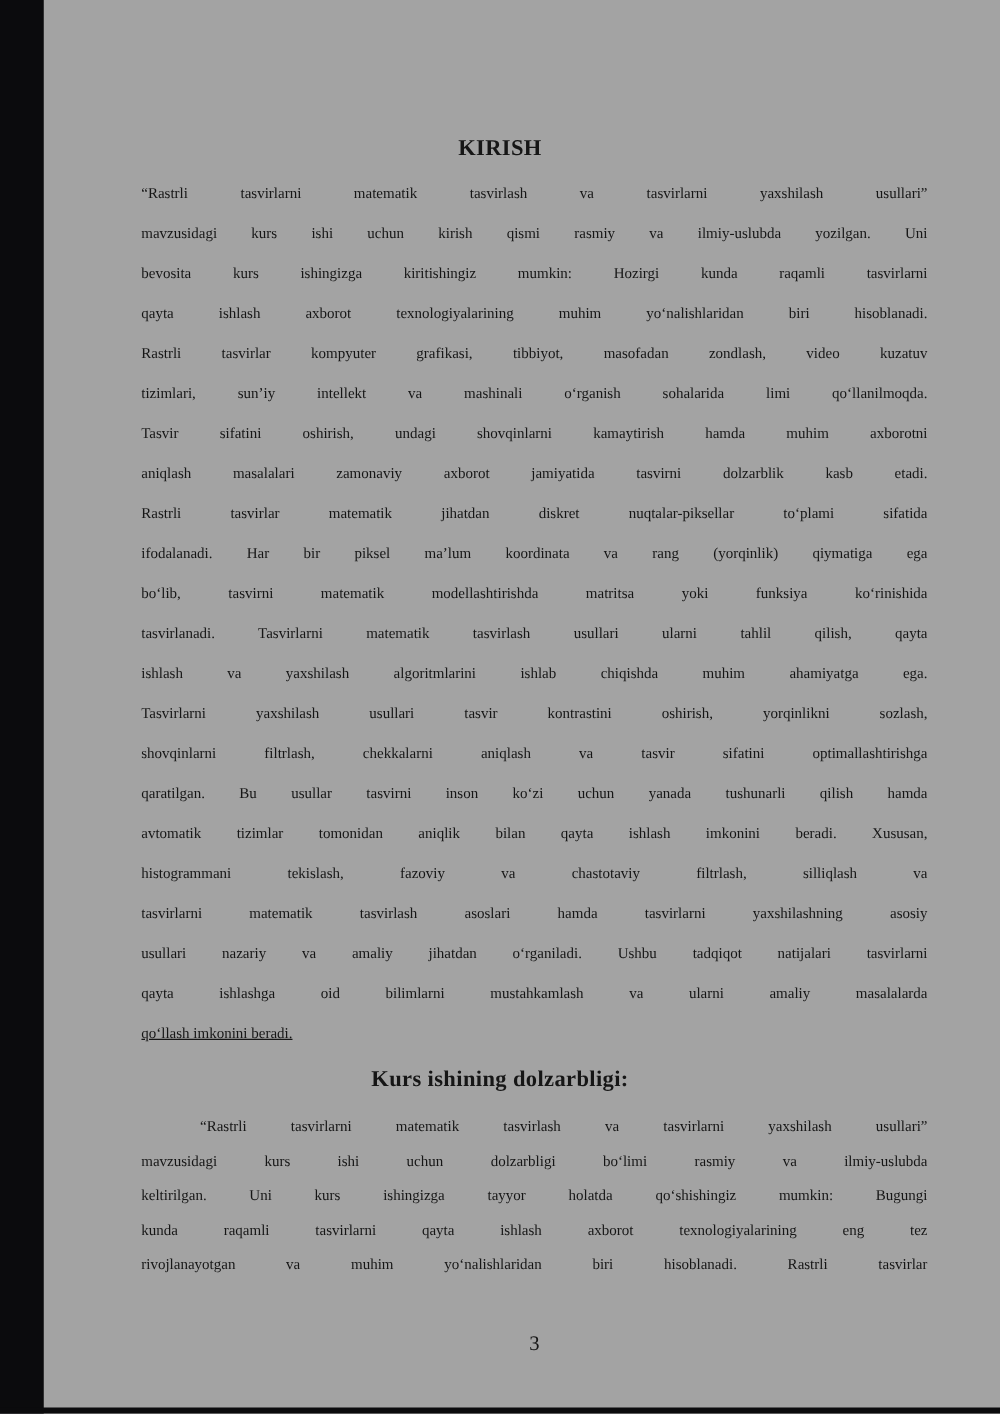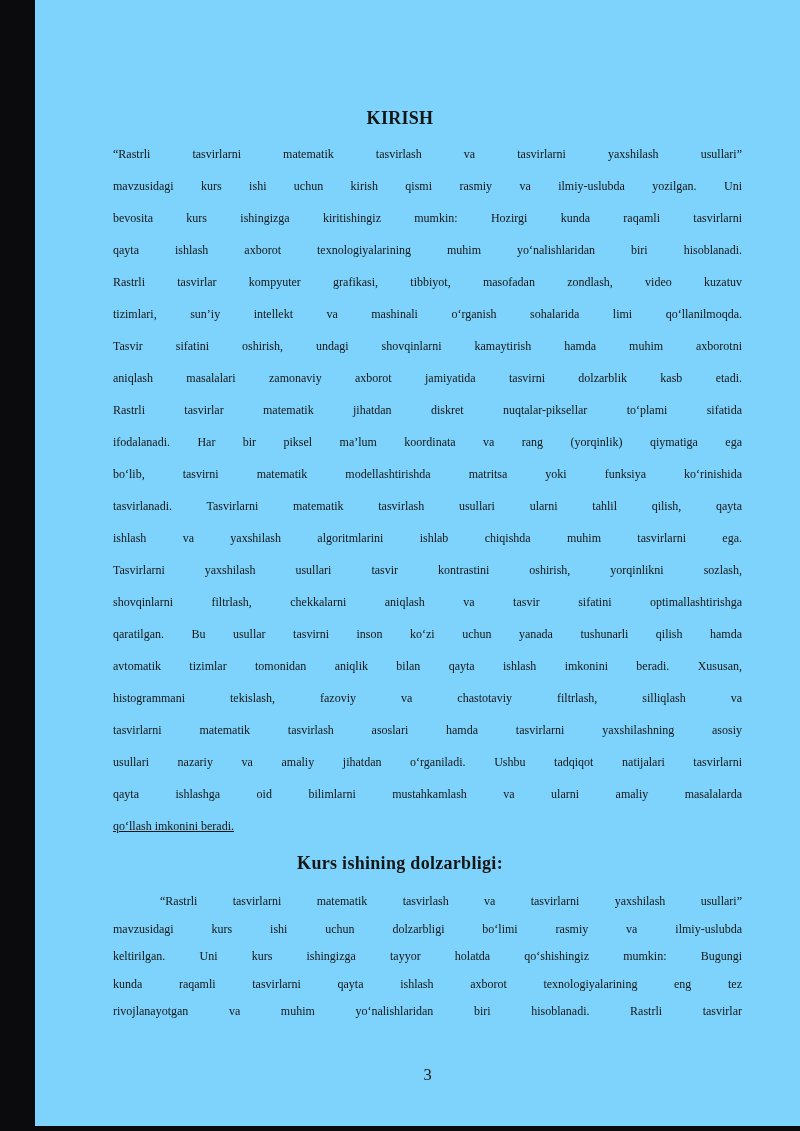--- a/index.html
+++ b/index.html
@@ -9,21 +9,21 @@
     height: 1131px;
     background: #fdfdfc;
     font-family: "Liberation Serif", "DejaVu Serif", serif;
     color: #161616;
     overflow: hidden;
   }
   .page {
     position: relative;
     width: 800px;
     height: 1131px;
-    background: #7dd3fc;
+    background: #a3a3a3;
   }
   .scan-bar-left {
     position: absolute;
     left: 0; top: 0;
     width: 35px; height: 1131px;
     background: #0b0b0d;
   }
   .scan-bar-bottom {
     position: absolute;
     left: 0; bottom: 0;
@@ -85,21 +85,21 @@
         <div class="tline">bevosita kurs ishingizga kiritishingiz mumkin: Hozirgi kunda raqamli tasvirlarni</div>
         <div class="tline">qayta ishlash axborot texnologiyalarining muhim yo‘nalishlaridan biri hisoblanadi.</div>
         <div class="tline">Rastrli tasvirlar kompyuter grafikasi, tibbiyot, masofadan zondlash, video kuzatuv</div>
         <div class="tline">tizimlari, sun’iy intellekt va mashinali o‘rganish sohalarida limi qo‘llanilmoqda.</div>
         <div class="tline">Tasvir sifatini oshirish, undagi shovqinlarni kamaytirish hamda muhim axborotni</div>
         <div class="tline">aniqlash masalalari zamonaviy axborot jamiyatida tasvirni dolzarblik kasb etadi.</div>
         <div class="tline">Rastrli tasvirlar matematik jihatdan diskret nuqtalar-piksellar to‘plami sifatida</div>
         <div class="tline">ifodalanadi. Har bir piksel ma’lum koordinata va rang (yorqinlik) qiymatiga ega</div>
         <div class="tline">bo‘lib, tasvirni matematik modellashtirishda matritsa yoki funksiya ko‘rinishida</div>
         <div class="tline">tasvirlanadi. Tasvirlarni matematik tasvirlash usullari ularni tahlil qilish, qayta</div>
-        <div class="tline">ishlash va yaxshilash algoritmlarini ishlab chiqishda muhim tasvirlarni ega.</div>
+        <div class="tline">ishlash va yaxshilash algoritmlarini ishlab chiqishda muhim ahamiyatga ega.</div>
         <div class="tline">Tasvirlarni yaxshilash usullari tasvir kontrastini oshirish, yorqinlikni sozlash,</div>
         <div class="tline">shovqinlarni filtrlash, chekkalarni aniqlash va tasvir sifatini optimallashtirishga</div>
         <div class="tline">qaratilgan. Bu usullar tasvirni inson ko‘zi uchun yanada tushunarli qilish hamda</div>
         <div class="tline">avtomatik tizimlar tomonidan aniqlik bilan qayta ishlash imkonini beradi. Xususan,</div>
         <div class="tline">histogrammani tekislash, fazoviy va chastotaviy filtrlash, silliqlash va</div>
         <div class="tline">tasvirlarni matematik tasvirlash asoslari hamda tasvirlarni yaxshilashning asosiy</div>
         <div class="tline">usullari nazariy va amaliy jihatdan o‘rganiladi. Ushbu tadqiqot natijalari tasvirlarni</div>
         <div class="tline">qayta ishlashga oid bilimlarni mustahkamlash va ularni amaliy masalalarda</div>
         <div class="tline">qo‘llash imkonini beradi.</div>
       </div>

